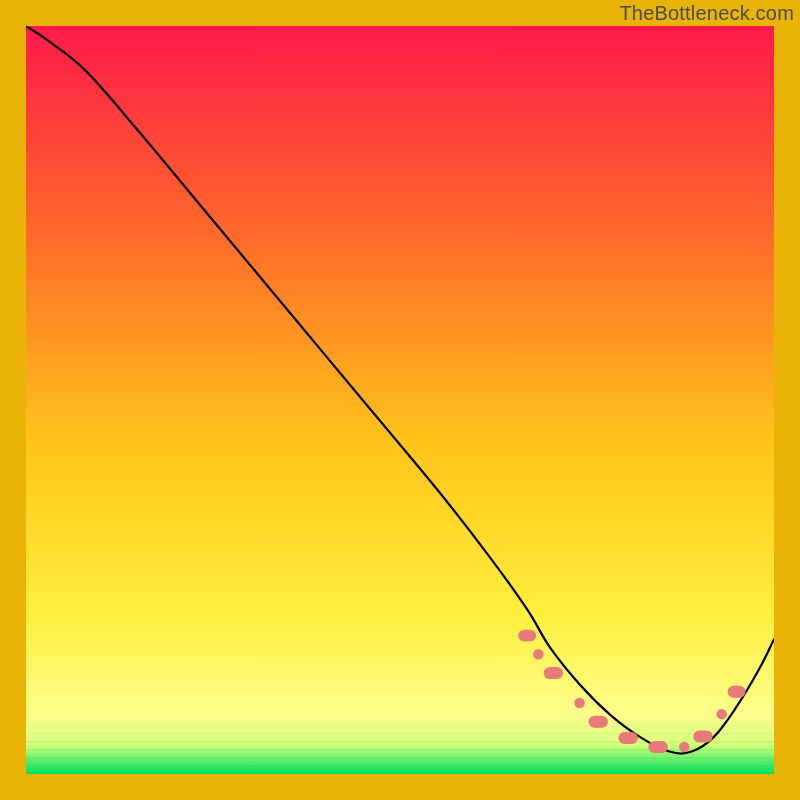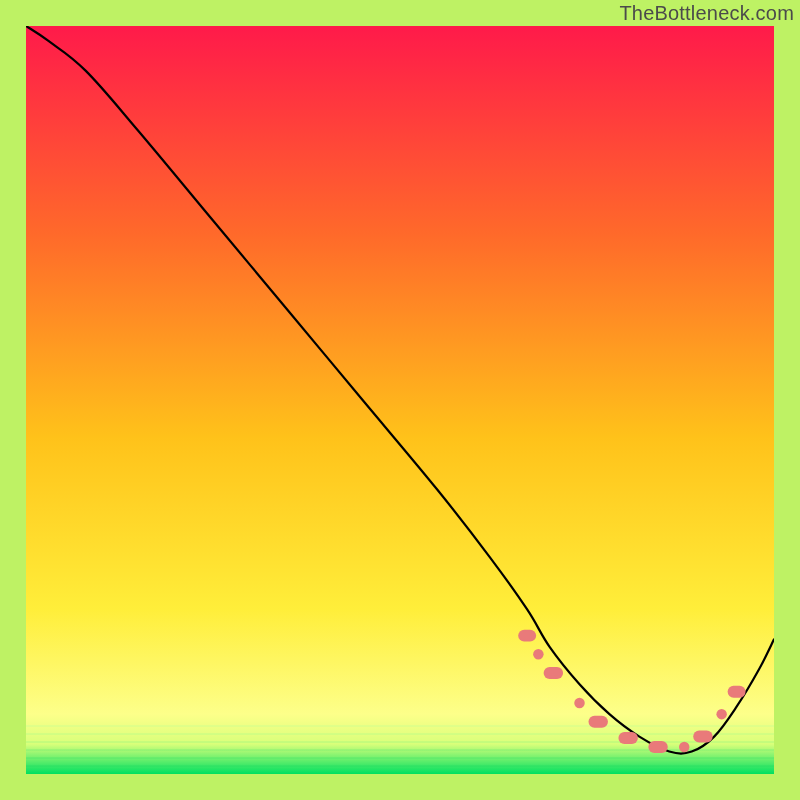--- a/index.html
+++ b/index.html
@@ -8,21 +8,21 @@
     width: 800px;
     height: 800px;
     background: #000;
     overflow: hidden;
     font-family: Arial, Helvetica, sans-serif;
   }
   .outer {
     position: relative;
     width: 800px;
     height: 800px;
-    background: #bef264;
+    background: #eab308;
   }
   .watermark {
     position: absolute;
     top: 2px;
     right: 6px;
     color: #4b4b4b;
     font-size: 20px;
     font-weight: 400;
     letter-spacing: 0.2px;
     user-select: none;

